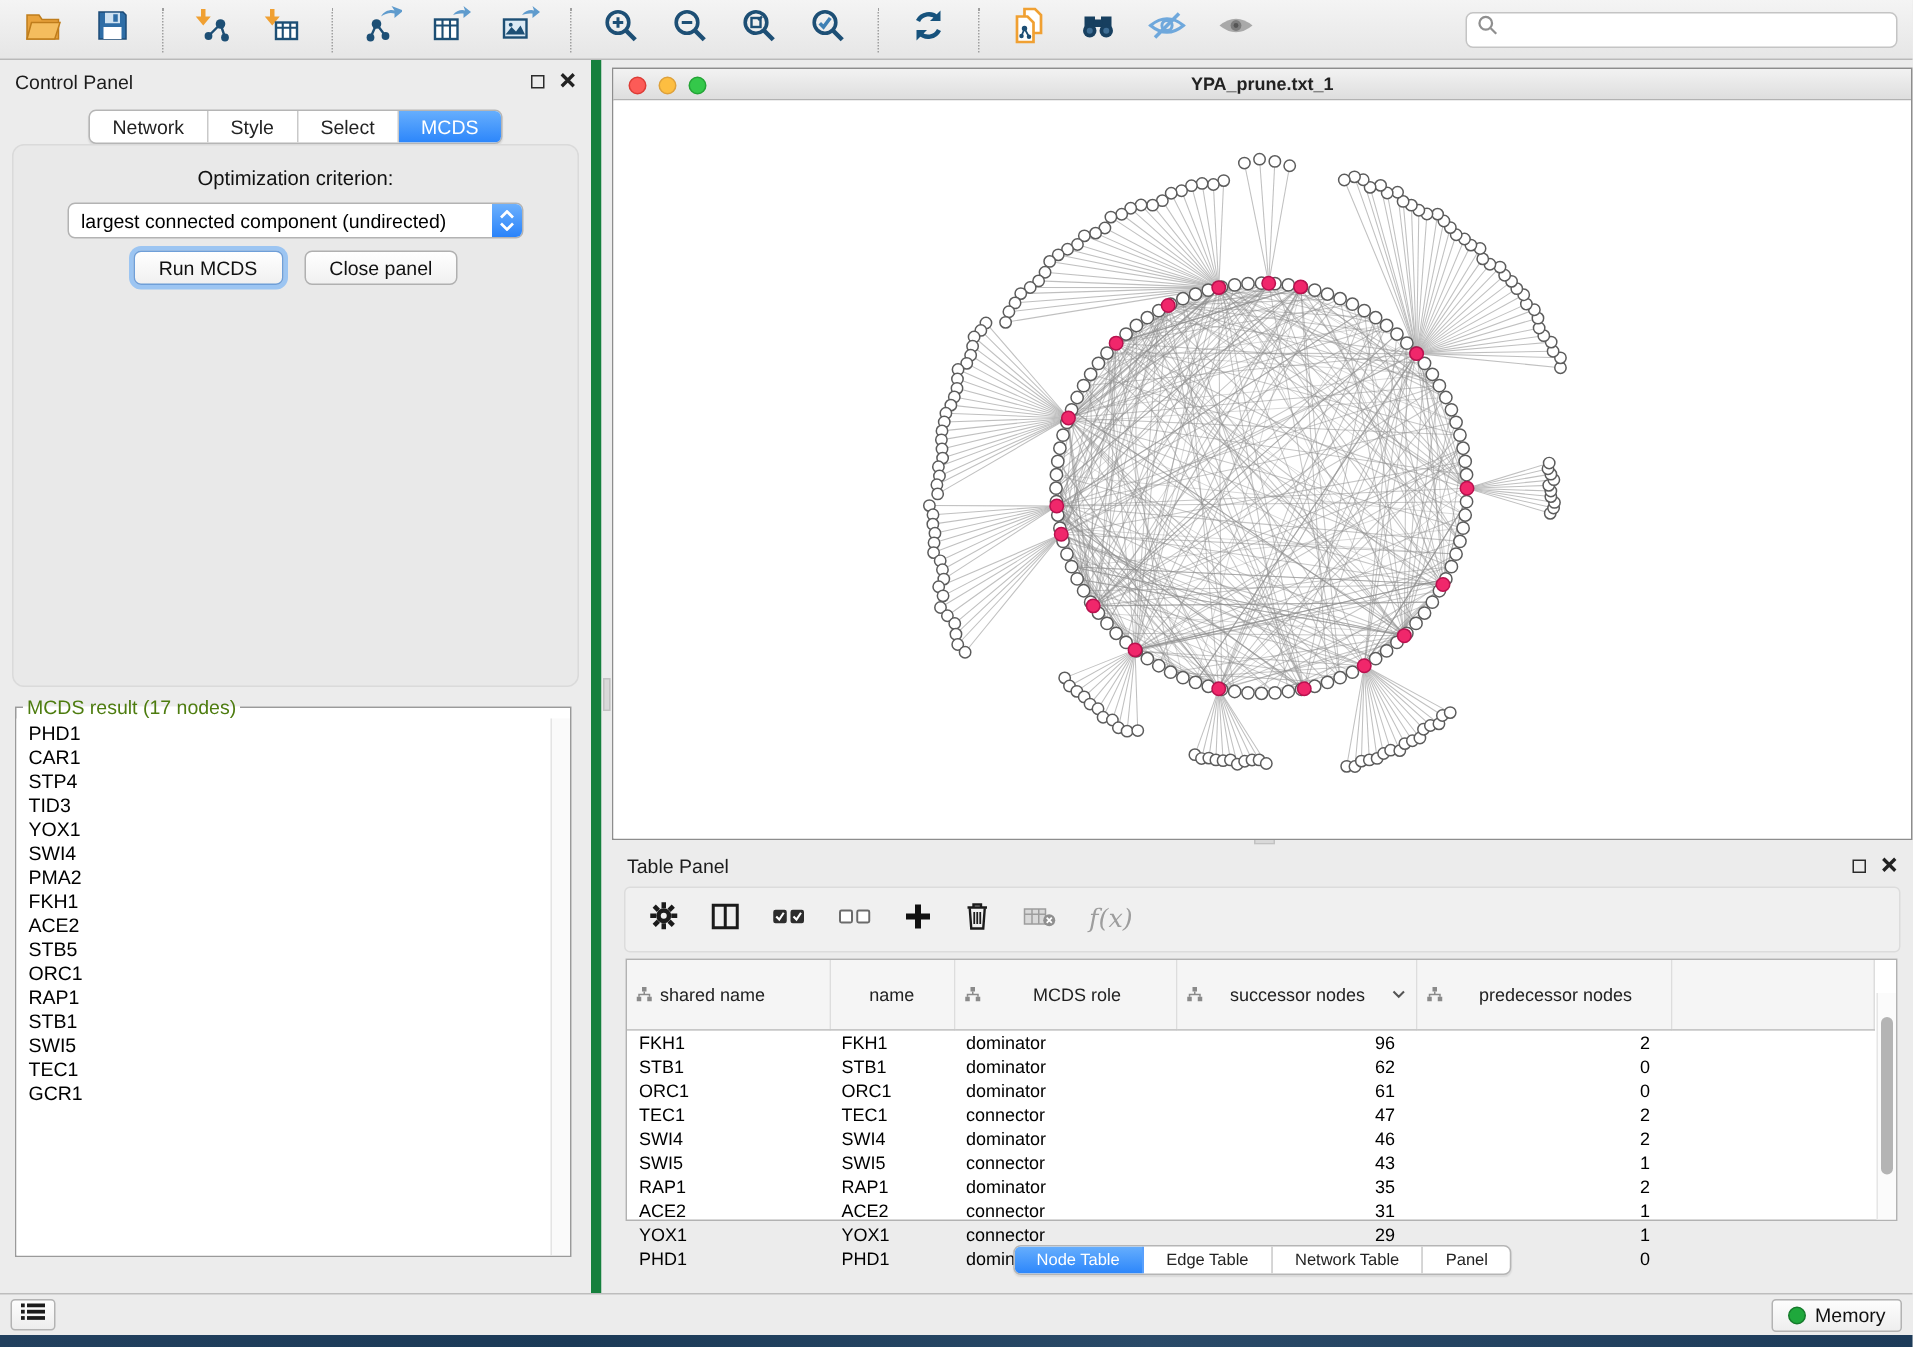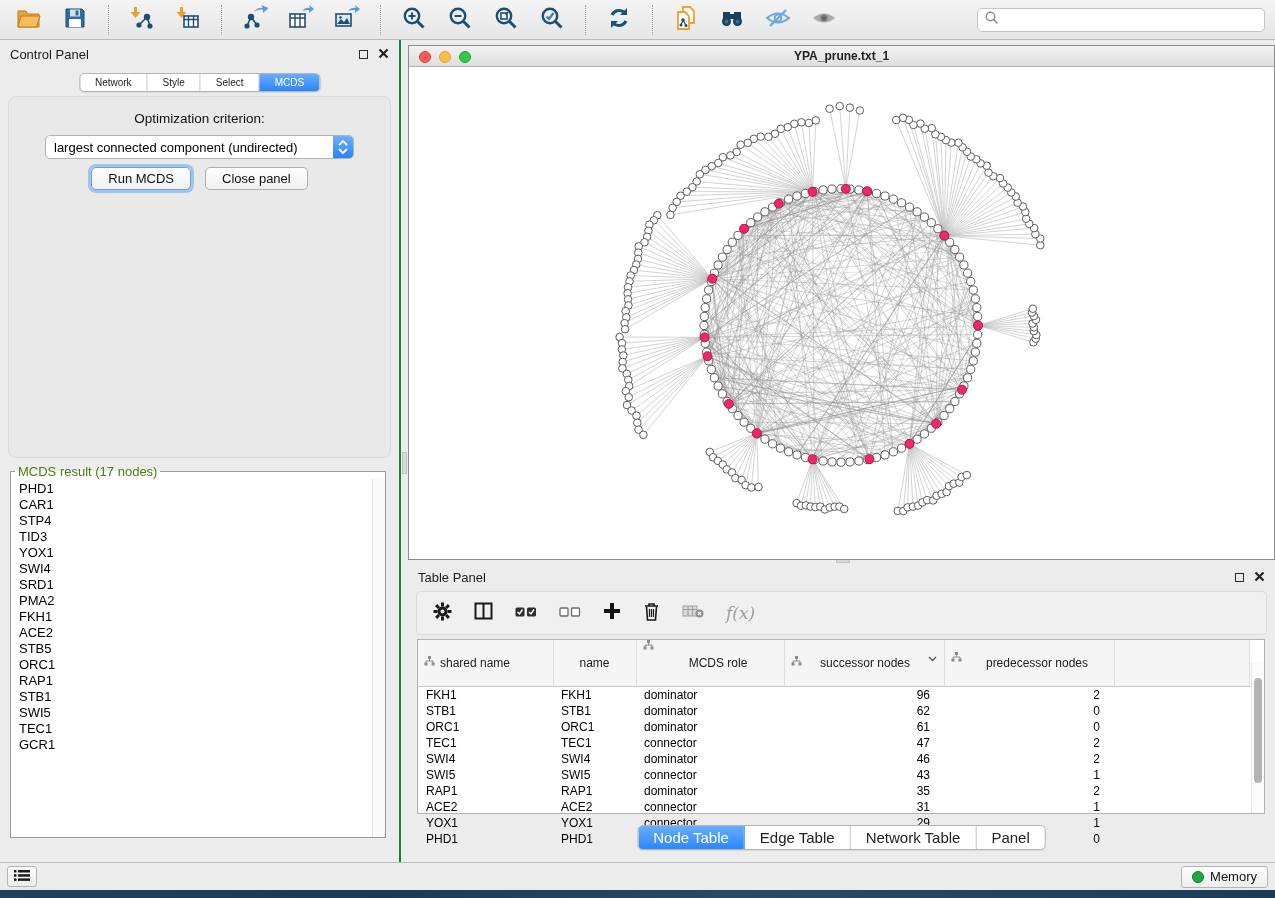--- a/index.html
+++ b/index.html
@@ -12,28 +12,28 @@
     display:flex; align-items:center; padding:0 10px; gap:8px; z-index:5; }
   .tb-btn { width:38px; height:32px; display:flex; align-items:center; justify-content:center;
     border-radius:4px; }
   .tb-div { width:1px; height:30px; border-left:1px dotted #9f9f9f; margin:0 6px; }
   #search-box { margin-left:auto; width:288px; height:24px; background:#fff;
     border:1px solid #c4c4c4; border-radius:5px; display:flex; align-items:center; padding:0 6px; }
   #search-box input { border:none; outline:none; flex:1; font-size:12px; background:transparent; }
 
   
   #control-panel { position:absolute; left:0; top:40px; width:401px; bottom:36px;
-    background:#ececec; border-right:2px solid #15803d; }
+    background:#ececec; border-right:7px solid #15803d; }
   .panel-header { height:28px; display:flex; align-items:center; padding:0 10px;
     font-size:13px; color:#1c1c1c; }
   .panel-header .hdr-btns { margin-left:auto; display:flex; gap:10px; align-items:center; }
   .float-box { width:9px; height:9px; border:1.5px solid #2b2b2b; display:inline-block; }
   .seg-tabs { position:absolute; top:33px; left:50%; transform:translateX(-50%);
     display:flex; background:#fff; border:1px solid #b5b5b5; border-radius:5px;
-    overflow:hidden; font-size:10px; box-shadow:0 1px 1px rgba(0,0,0,.08); }
+    overflow:hidden; font-size:13px; box-shadow:0 1px 1px rgba(0,0,0,.08); }
   .seg-tab { padding:3px 15px; color:#222; border-right:1px solid #c9c9c9; cursor:default; white-space:nowrap; }
   .seg-tab:last-child { border-right:none; }
   .seg-tab.selected { background:linear-gradient(#66aefd,#2c86fb); color:#fff; border-right-color:#2c86fb; }
   .tab-content { position:absolute; top:56px; left:8px; right:8px; height:362px;
     background:#e9e9e9; border:1px solid #dadada; border-radius:8px; }
   .opt-label { position:absolute; top:14px; width:100%; text-align:center; font-size:13.5px; color:#111; }
   .dropdown { position:absolute; top:38px; left:36px; right:36px; height:24px;
     background:#fff; border:1px solid #b3b3b3; border-radius:5px;
     display:flex; align-items:center; font-size:13px; overflow:hidden; }
   .dropdown .dd-text { flex:1; padding:0 8px; white-space:nowrap; }
@@ -82,31 +82,31 @@
     background:#f0f0f0; border:1px solid #dcdcdc; border-radius:4px;
     display:flex; align-items:center; gap:22px; padding:0 16px; }
   .tp-icon { display:flex; align-items:center; justify-content:center; }
   .fx-label { font-family:"DejaVu Serif", serif; font-style:italic; font-size:17px; color:#9d9d9d; }
   .table-wrap { position:absolute; left:9px; right:10px; top:76px; bottom:48px;
     background:#fff; border:1px solid #b2b2b2; }
   table#node-table { border-collapse:collapse; width:calc(100% - 14px); table-layout:fixed; }
   #node-table th { height:21px; background:#f5f5f5; border-right:1px solid #ddd;
     border-bottom:1px solid #c7c7c7; font-weight:normal; font-size:12px; color:#222;
     text-align:center; white-space:nowrap; overflow:hidden; }
-  #node-table th .th-inner { display:flex; align-items:flex-start; justify-content:flex-start; gap:5px; padding:0 6px; }
+  #node-table th .th-inner { display:flex; align-items:center; justify-content:flex-start; gap:5px; padding:0 6px; }
   #node-table td { height:16px; font-size:12px; color:#000; padding:0 8px;
     white-space:nowrap; overflow:hidden; }
   #node-table td.num { text-align:right; padding-right:14px; }
   .tbl-scroll { position:absolute; right:0; top:22px; bottom:0; width:13px;
     background:#fbfbfb; border-left:1px solid #e6e6e6; }
   .tbl-thumb { position:absolute; left:2px; right:2px; top:16px; height:105px;
     background:#b4b4b4; border-radius:5px; }
   #tp-tabs { position:absolute; bottom:12px; left:50%; transform:translateX(-50%);
     display:flex; background:#fff; border:1px solid #b5b5b5; border-radius:5px;
-    overflow:hidden; font-size:15px; box-shadow:0 1px 1px rgba(0,0,0,.08); }
+    overflow:hidden; font-size:11px; box-shadow:0 1px 1px rgba(0,0,0,.08); }
 
   
   #status-bar { position:absolute; left:0; right:0; bottom:8px; height:28px;
     background:#ececec; border-top:1px solid #bdbdbd; display:flex; align-items:center; padding:0 7px; }
   #list-btn { width:30px; height:21px; background:linear-gradient(#fdfdfd,#ededed);
     border:1px solid #b3b3b3; border-radius:3px; display:flex; align-items:center; justify-content:center; }
   #memory-btn { margin-left:auto; height:22px; background:linear-gradient(#fdfdfd,#eeeeee);
     border:1px solid #b3b3b3; border-radius:3px; display:flex; align-items:center; gap:6px;
     padding:0 10px; font-size:13px; color:#111; }
   .mem-dot { width:12px; height:12px; border-radius:50%; background:#1fa83c; border:1px solid #157a2b; }
@@ -293,21 +293,20 @@
   <fieldset id="mcds-result">
     <legend>MCDS result (17 nodes)</legend>
     <div style="position:relative; width:100%; height:100%;">
       <div id="mcds-list">
           <div>PHD1</div>
           <div>CAR1</div>
           <div>STP4</div>
           <div>TID3</div>
           <div>YOX1</div>
           <div>SWI4</div>
-          <div>SRD1</div>
           <div>PMA2</div>
           <div>FKH1</div>
           <div>ACE2</div>
           <div>STB5</div>
           <div>ORC1</div>
           <div>RAP1</div>
           <div>STB1</div>
           <div>SWI5</div>
           <div>TEC1</div>
           <div>GCR1</div>

